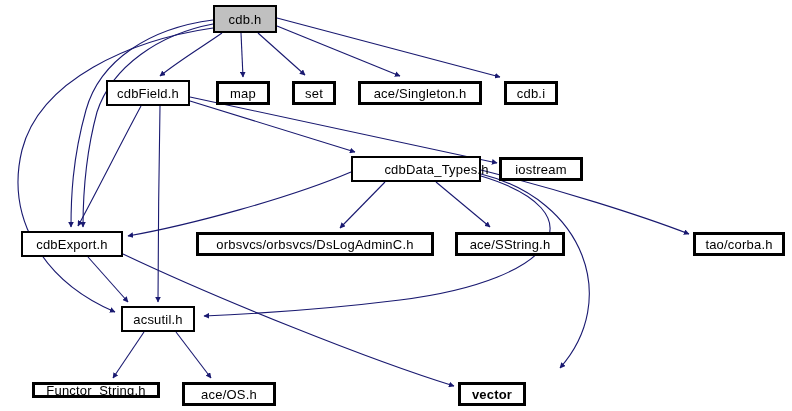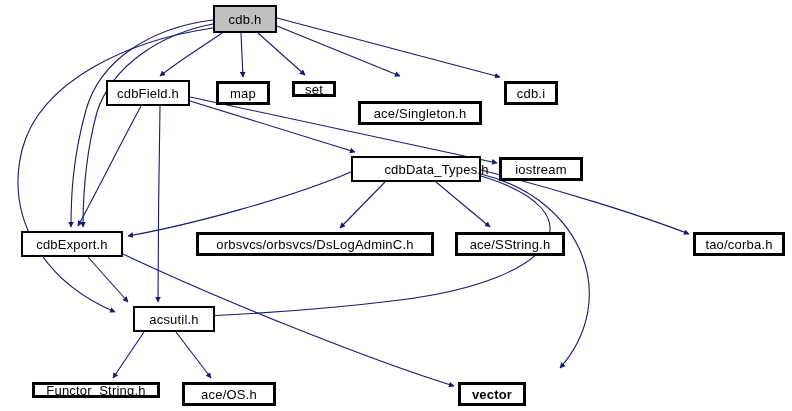--- a/index.html
+++ b/index.html
@@ -95,24 +95,24 @@
   <div id="node-layer">
       <div class="node current" style="left: 213px; top: 5px; width: 64px; height: 28px;">
         <span class="node-label">cdb.h</span>
       </div>
       <div class="node expandable" style="left: 106px; top: 80px; width: 84px; height: 26px;">
         <span class="node-label">cdbField.h</span>
       </div>
       <div class="node" style="left: 216px; top: 81px; width: 54px; height: 24px;">
         <span class="node-label">map</span>
       </div>
-      <div class="node" style="left: 292px; top: 81px; width: 44px; height: 16px;">
+      <div class="node" style="left: 292px; top: 81px; width: 44px; height: 24px;">
         <span class="node-label">set</span>
       </div>
-      <div class="node" style="left: 358px; top: 81px; width: 124px; height: 24px; margin-top: 20px;">
+      <div class="node" style="left: 358px; top: 81px; width: 124px; height: 24px;">
         <span class="node-label">ace/Singleton.h</span>
       </div>
       <div class="node" style="left: 504px; top: 81px; width: 54px; height: 24px;">
         <span class="node-label">cdb.i</span>
       </div>
       <div class="node expandable" style="left: 351px; top: 156px; width: 130px; height: 26px; padding-left: 41px;">
         <span class="node-label">cdbData_Types.h</span>
       </div>
       <div class="node" style="left: 499px; top: 157px; width: 84px; height: 24px;">
         <span class="node-label">iostream</span>
@@ -122,21 +122,21 @@
       </div>
       <div class="node" style="left: 196px; top: 232px; width: 238px; height: 24px;">
         <span class="node-label">orbsvcs/orbsvcs/DsLogAdminC.h</span>
       </div>
       <div class="node" style="left: 455px; top: 232px; width: 110px; height: 24px;">
         <span class="node-label">ace/SString.h</span>
       </div>
       <div class="node" style="left: 693px; top: 232px; width: 92px; height: 24px;">
         <span class="node-label">tao/corba.h</span>
       </div>
-      <div class="node expandable" style="left: 133px; top: 306px; width: 82px; height: 26px;">
+      <div class="node expandable" style="left: 121px; top: 306px; width: 74px; height: 26px;">
         <span class="node-label">acsutil.h</span>
       </div>
       <div class="node" style="left: 32px; top: 382px; width: 128px; height: 16px;">
         <span class="node-label">Functor_String.h</span>
       </div>
       <div class="node" style="left: 182px; top: 382px; width: 94px; height: 24px;">
         <span class="node-label">ace/OS.h</span>
       </div>
       <div class="node" style="left: 458px; top: 382px; width: 68px; height: 24px; font-weight: bold;">
         <span class="node-label">vector</span>

